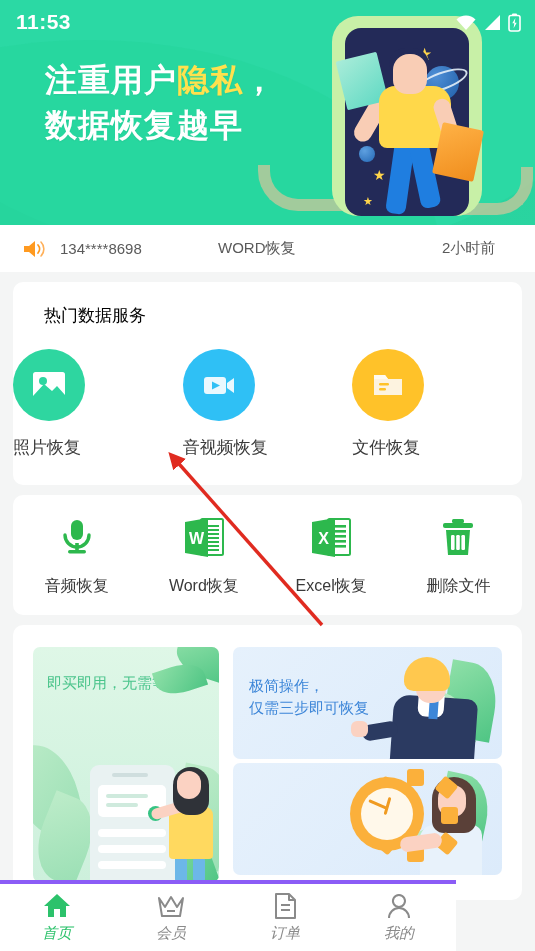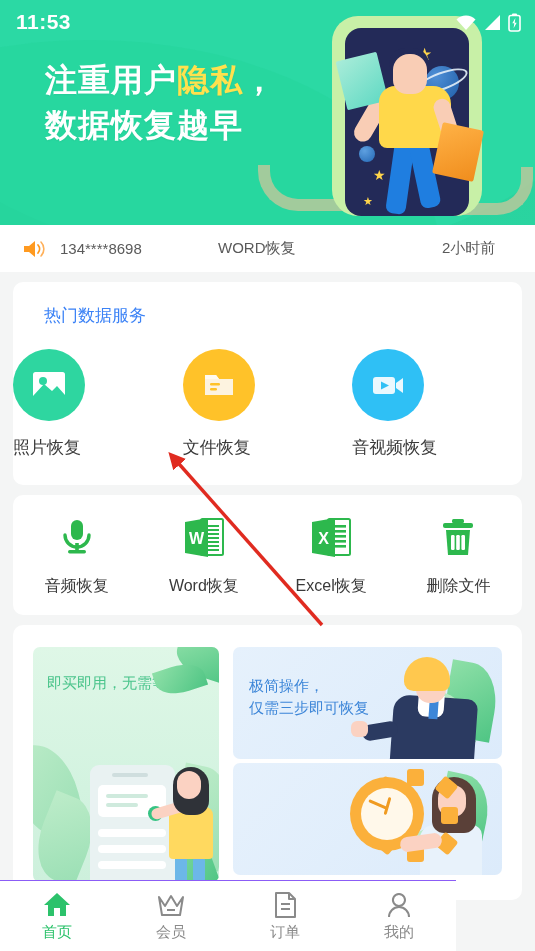--- a/index.html
+++ b/index.html
@@ -122,21 +122,21 @@
   .notice-icon { position: absolute; left: 22px; top: 50%; transform: translateY(-50%); }
   .notice-phone { position: absolute; left: 60px; }
   .notice-type  { position: absolute; left: 218px; }
   .notice-time  { position: absolute; left: 442px; }
 
   
   .card {
     background: #fff; border-radius: 10px; margin: 10px 13px 0 13px;
   }
   .card-title {
-    font-size: 17px; color: #3b82f6; padding: 22px 0 0 31px; font-weight: normal;
+    font-size: 17px; color: #000000; padding: 22px 0 0 31px; font-weight: normal;
   }
 
   .grid3 { display: flex; padding: 22px 0 26px 0; }
   .grid3 .cell { flex: 1; display: flex; flex-direction: column; align-items: flex-start; }
   .circ {
     width: 72px; height: 72px; border-radius: 50%;
     display: flex; align-items: center; justify-content: center;
   }
   .cell-label { margin-top: 15px; font-size: 17px; color: #3a3a3a; }
 
@@ -271,22 +271,22 @@
     background: #e8f2fb; border-radius: 14px 10px 0 0;
   }
   .pb2-arm {
     position: absolute; right: 60px; top: 72px; width: 42px; height: 15px;
     background: #fbd2c2; border-radius: 8px; transform: rotate(-8deg);
   }
 
   
   .tabbar {
     position: absolute; left: 0; bottom: 0; width: 456px; height: 71px;
-    background: #fff; border-top: 1px solid #8b5cf6;
-    display: flex; align-items: center;
+    background: #fff; border-top: 4px solid #8b5cf6;
+    display: flex; align-items: center; font-style: italic;
   }
   .tab {
     flex: 1; display: flex; flex-direction: column; align-items: center; justify-content: center;
     gap: 4px;
   }
   .tab-label { font-size: 15px; color: #8a8a8a; }
   .tab.active .tab-label { color: #2cc26b; }
 
   
   .arrow-layer {
@@ -373,40 +373,40 @@
           <svg width="38" height="38" viewBox="0 0 38 38">
             <rect x="3" y="6" width="32" height="26" rx="2.5" fill="#fff"></rect>
             <circle cx="13" cy="15" r="4" fill="#2ed6a0"></circle>
             <path d="M3 30 L14 18 L22 25 L27 20 L35 29 L35 32 L3 32 Z" fill="#2ed6a0"></path>
           </svg>
         </div>
         <div class="cell-label">照片恢复</div>
       </div>
 
       <div class="cell">
+        <div class="circ" style="background:#2fc0f5;">
+          <svg width="38" height="38" viewBox="0 0 38 38">
+            <rect x="4" y="11" width="22" height="17" rx="3" fill="#eaf8fe"></rect>
+            <path d="M27 17 L34 12 L34 27 L27 22 Z" fill="#eaf8fe"></path>
+            <path d="M12 15.5 L20 19.5 L12 23.5 Z" fill="#2fc0f5"></path>
+          </svg>
+        </div>
+        <div class="cell-label">音视频恢复</div>
+      </div>
+
+      <div class="cell">
         <div class="circ" style="background:#ffc229;">
           <svg width="38" height="38" viewBox="0 0 38 38">
             <path d="M5 9 L16 9 L19 13 L33 13 L33 29 L5 29 Z" fill="#fdf3e0"></path>
             <path d="M5 9 L16 9 L19 13 L5 13 Z" fill="#fffaf0"></path>
             <rect x="10" y="17" width="10" height="2.4" rx="1.2" fill="#ffc229"></rect>
             <rect x="10" y="22" width="7" height="2.4" rx="1.2" fill="#ffc229"></rect>
           </svg>
         </div>
         <div class="cell-label">文件恢复</div>
-      </div>
-
-      <div class="cell">
-        <div class="circ" style="background:#2fc0f5;">
-          <svg width="38" height="38" viewBox="0 0 38 38">
-            <rect x="4" y="11" width="22" height="17" rx="3" fill="#eaf8fe"></rect>
-            <path d="M27 17 L34 12 L34 27 L27 22 Z" fill="#eaf8fe"></path>
-            <path d="M12 15.5 L20 19.5 L12 23.5 Z" fill="#2fc0f5"></path>
-          </svg>
-        </div>
-        <div class="cell-label">音视频恢复</div>
       </div>
 
     </div>
   </div>
 
   <div class="card">
     <div class="grid4">
 
       <div class="cell">
         <div class="ico-box">

